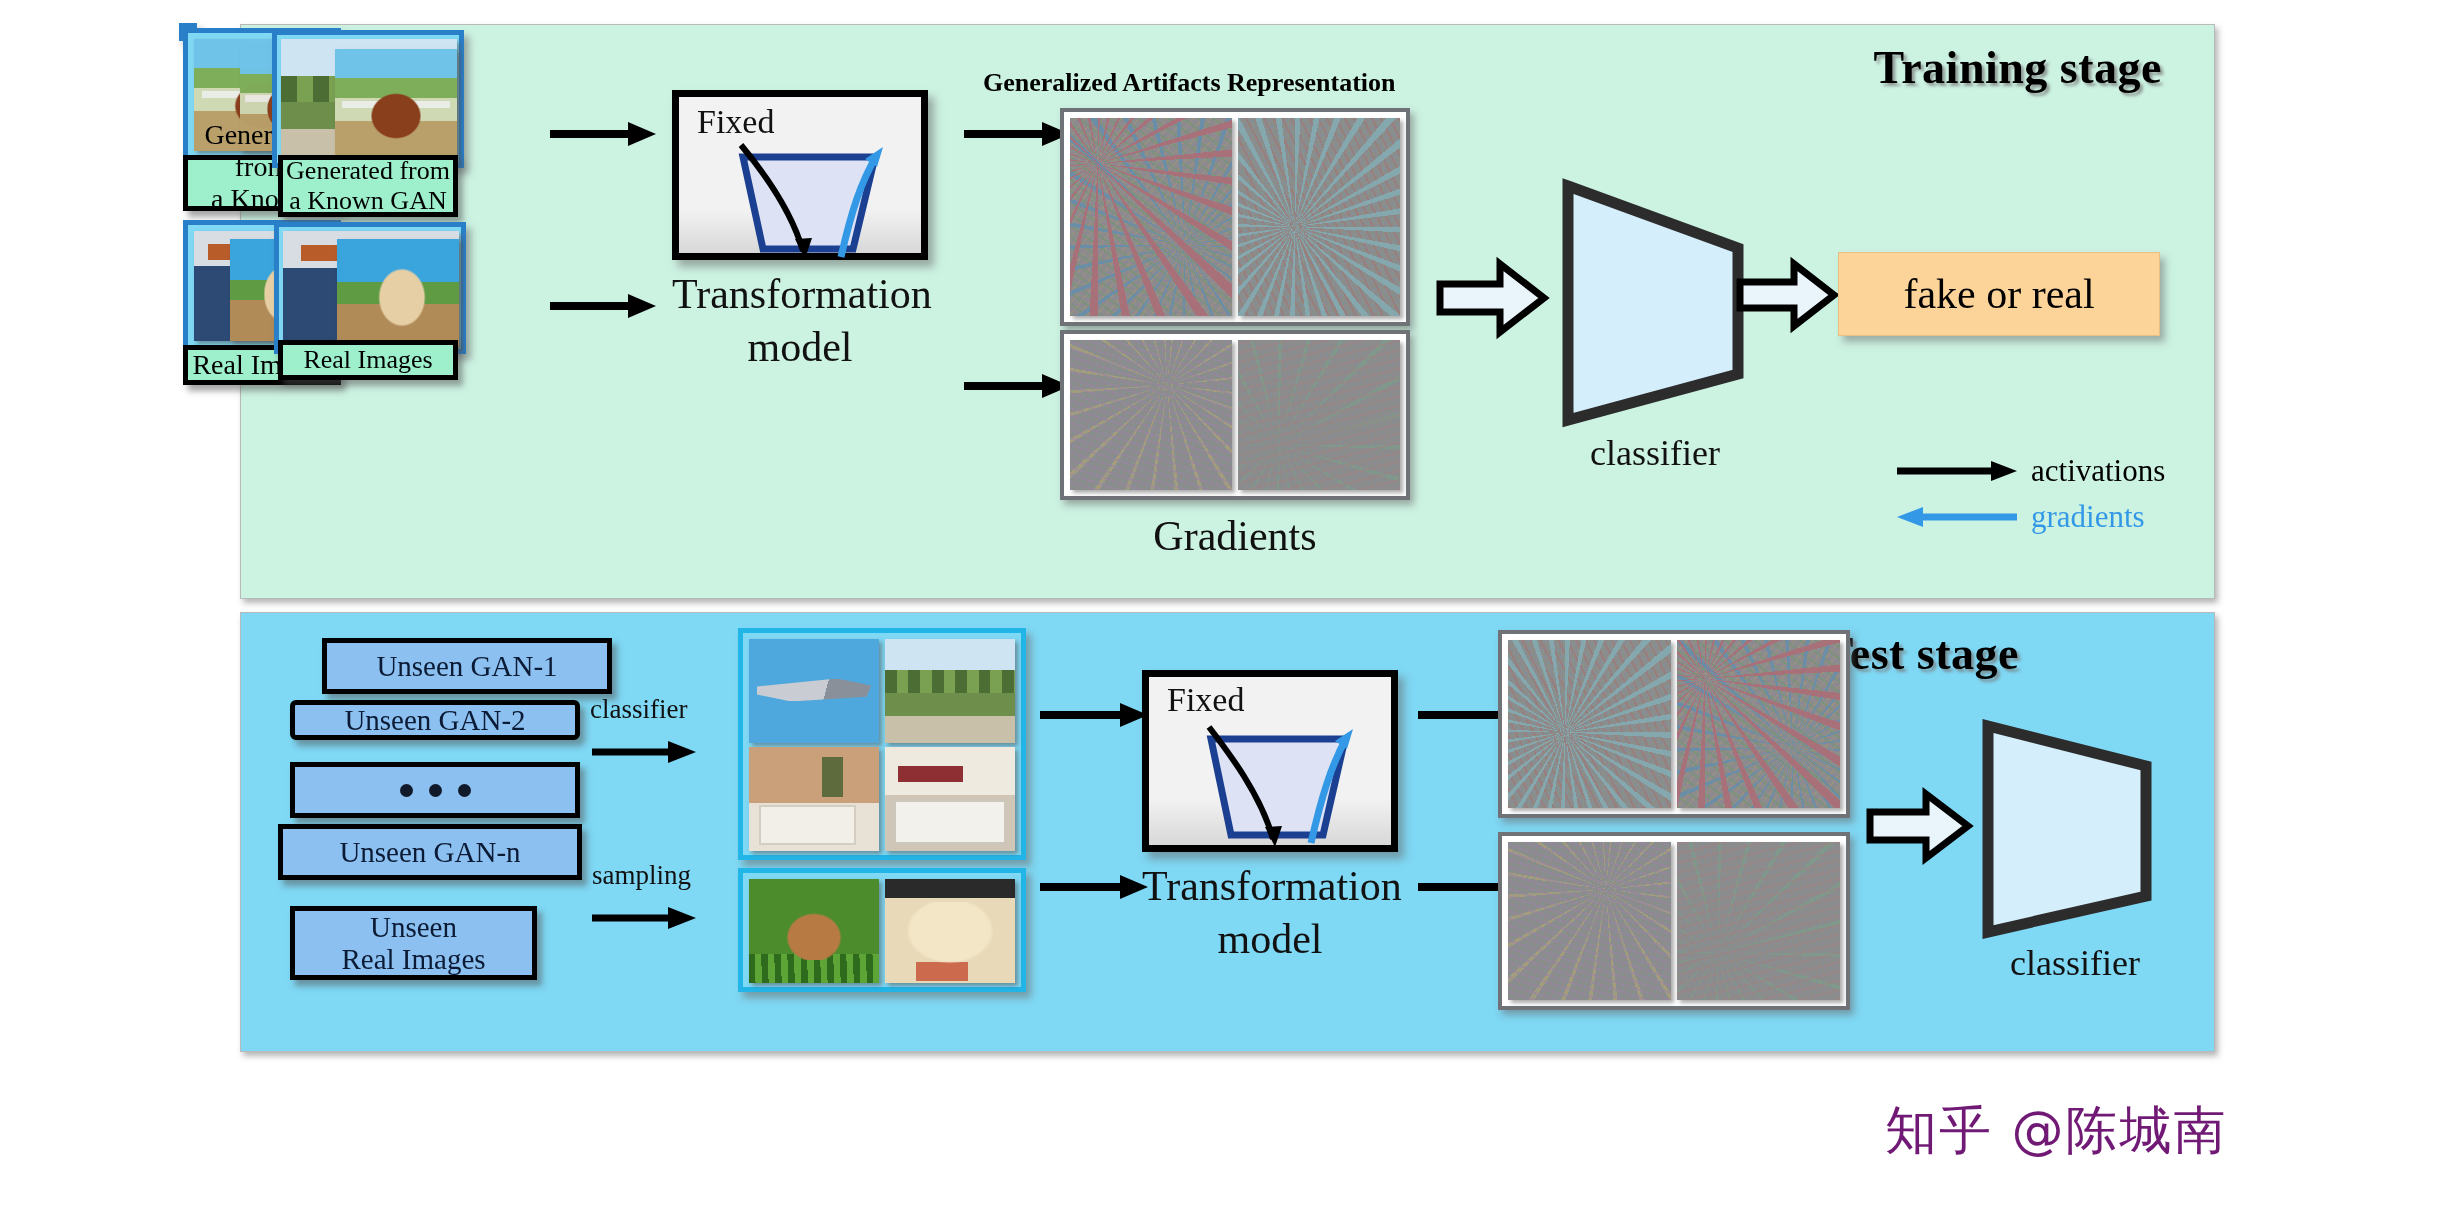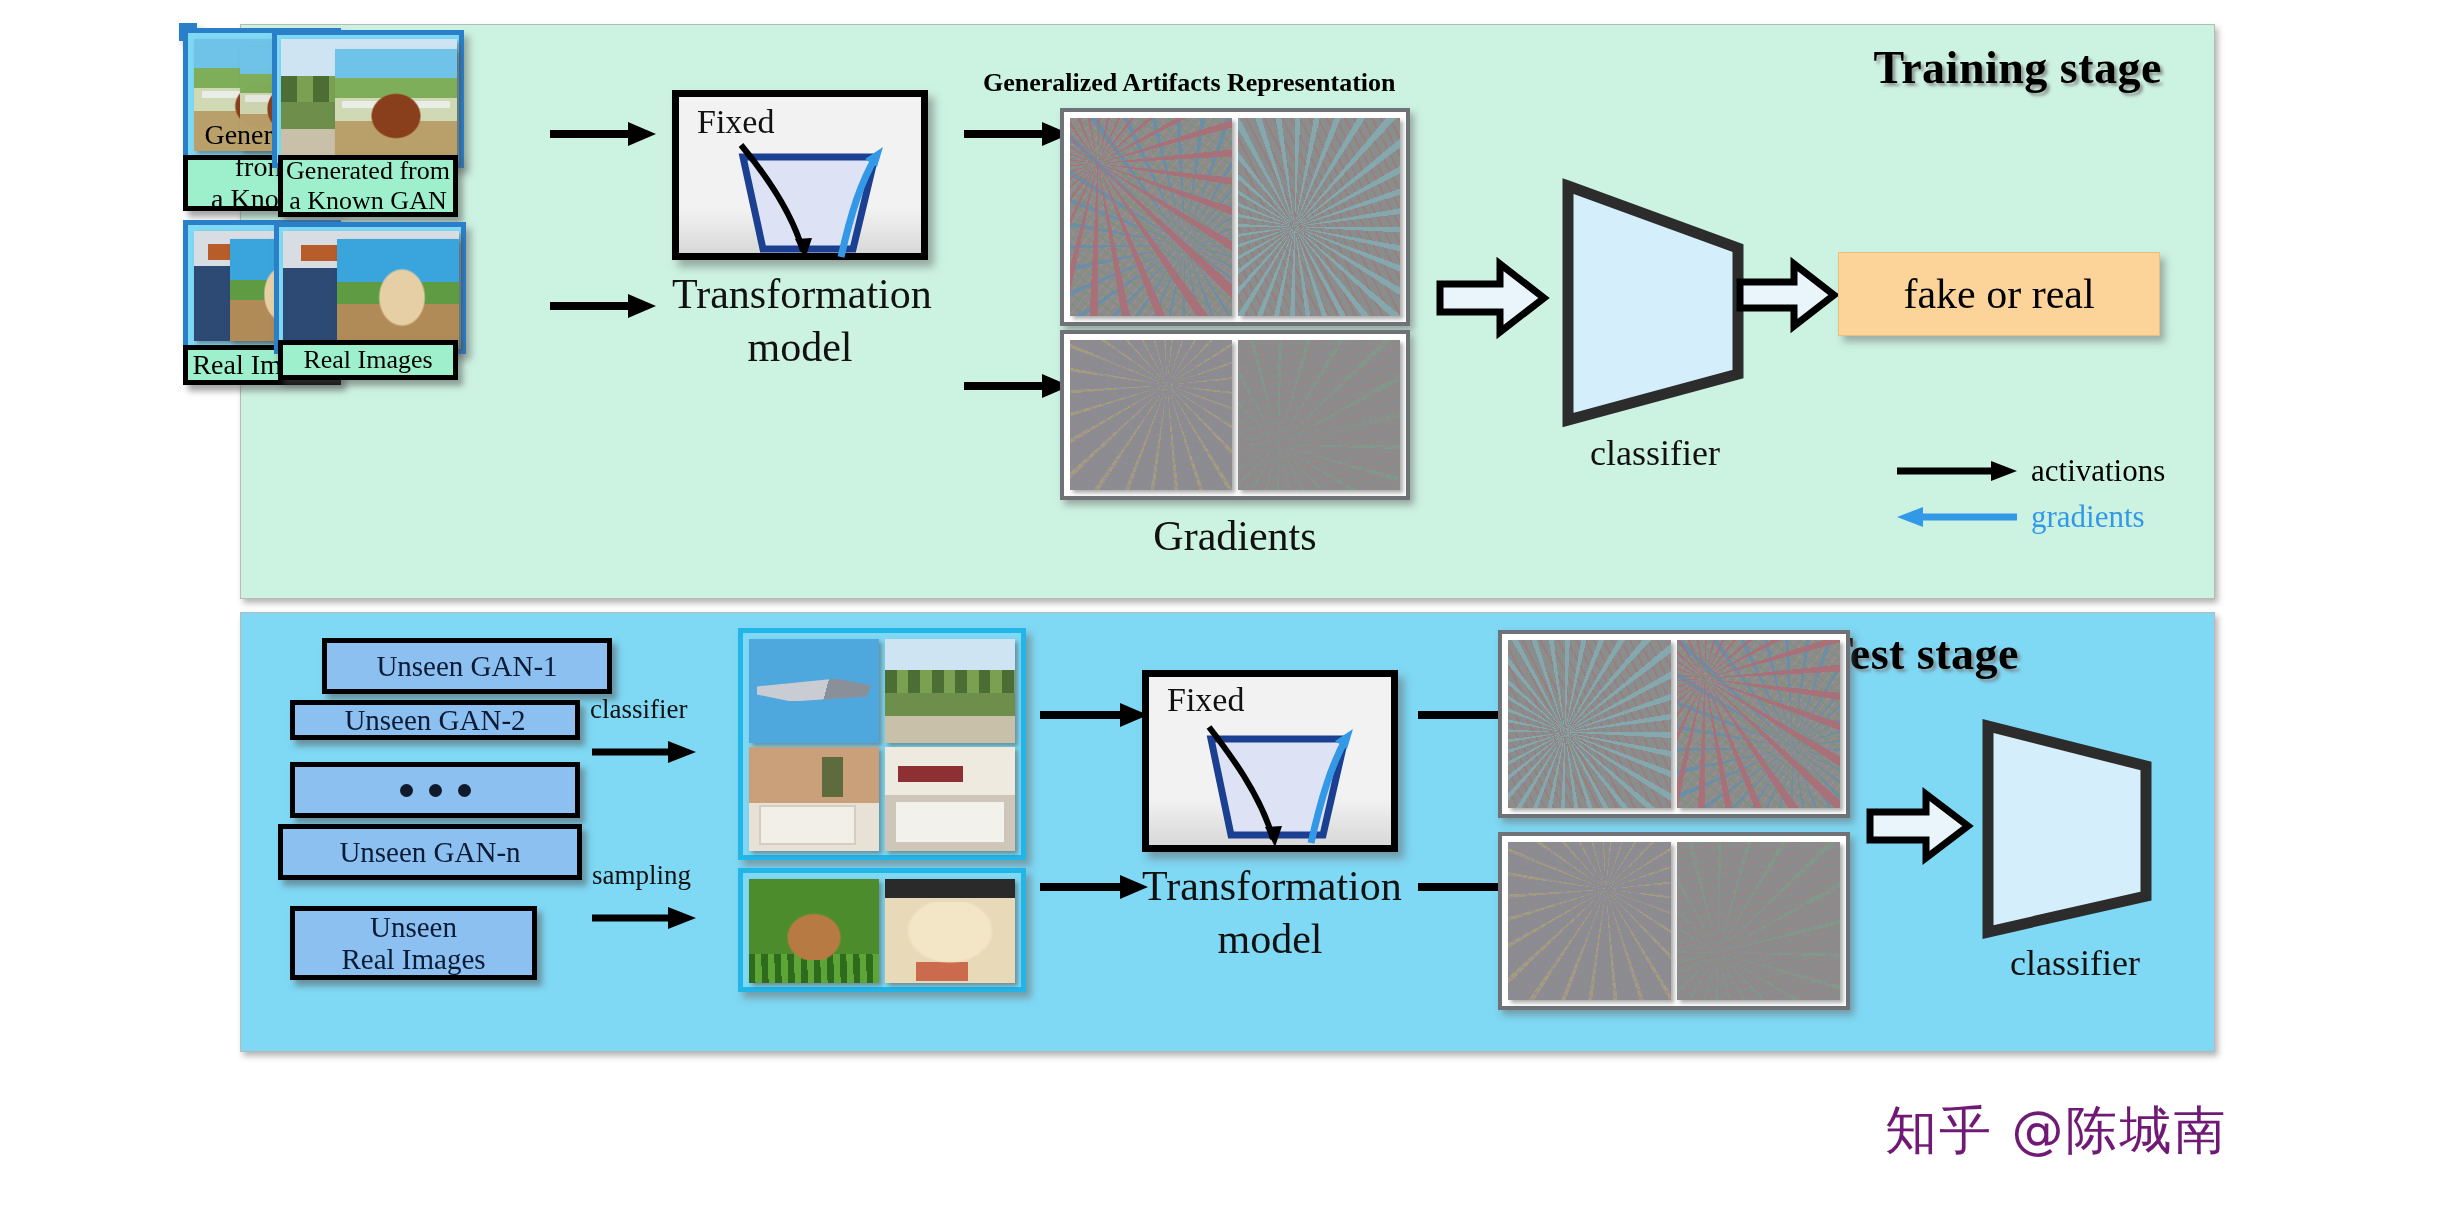--- a/index.html
+++ b/index.html
@@ -281,21 +281,21 @@
     </div>
   </div>
 
   <div class="panel" id="test-panel">
     <div class="stage-title" id="test-stage-title">Test stage</div>
   </div>
 
   <div class="ganbox" style="left:290px;top:638px;width:290px;height:56px;margin-left:32px;">
     <span>Unseen GAN-1</span>
   </div>
-  <div class="ganbox" style="left:290px;top:700px;width:290px;height:40px;">
+  <div class="ganbox" style="left:290px;top:700px;width:290px;height:40px;border-radius:6px;">
     <span>Unseen GAN-2</span>
   </div>
   <div class="ganbox" style="left:290px;top:762px;width:290px;height:56px;">
     <span class="dots">
         <i></i>
         <i></i>
         <i></i>
       </span>
   </div>
   <div class="ganbox" style="left:278px;top:824px;width:304px;height:56px;">

